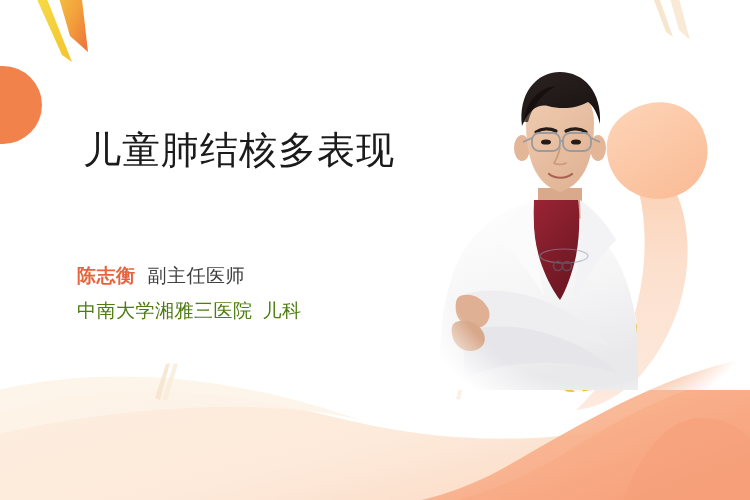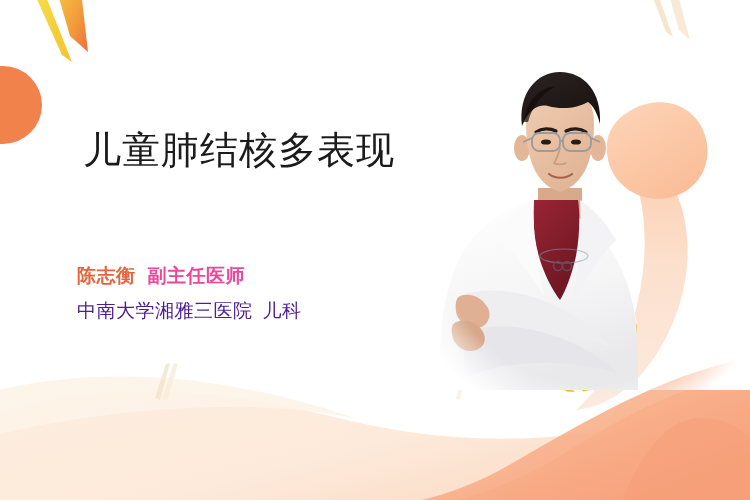--- a/index.html
+++ b/index.html
@@ -61,33 +61,33 @@
     white-space: nowrap;
     color: #ef8058;
   }
   #presenter-name {
     font-weight: 700;
     color: #e8633c;
     letter-spacing: 0.5px;
     font-family: Liberation Mono, monospace;
   }
   #presenter-role {
-    font-weight: 700;
-    color: #ec4899;
+    font-weight: 400;
+    color: #404040;
     letter-spacing: 0.5px;
     margin-left: 12px;
   }
   #affiliation-line {
     position: absolute;
     left: 62px;
     top: 285px;
     font-size: 19px;
     line-height: 1.45;
     white-space: nowrap;
-    color: #4c1d95;
+    color: #4d7c0f;
     font-weight: 400;
     letter-spacing: 0.5px;
   }
   #affiliation-dept {
     margin-left: 10px;
   }
 </style>
 </head>
 <body>
 

